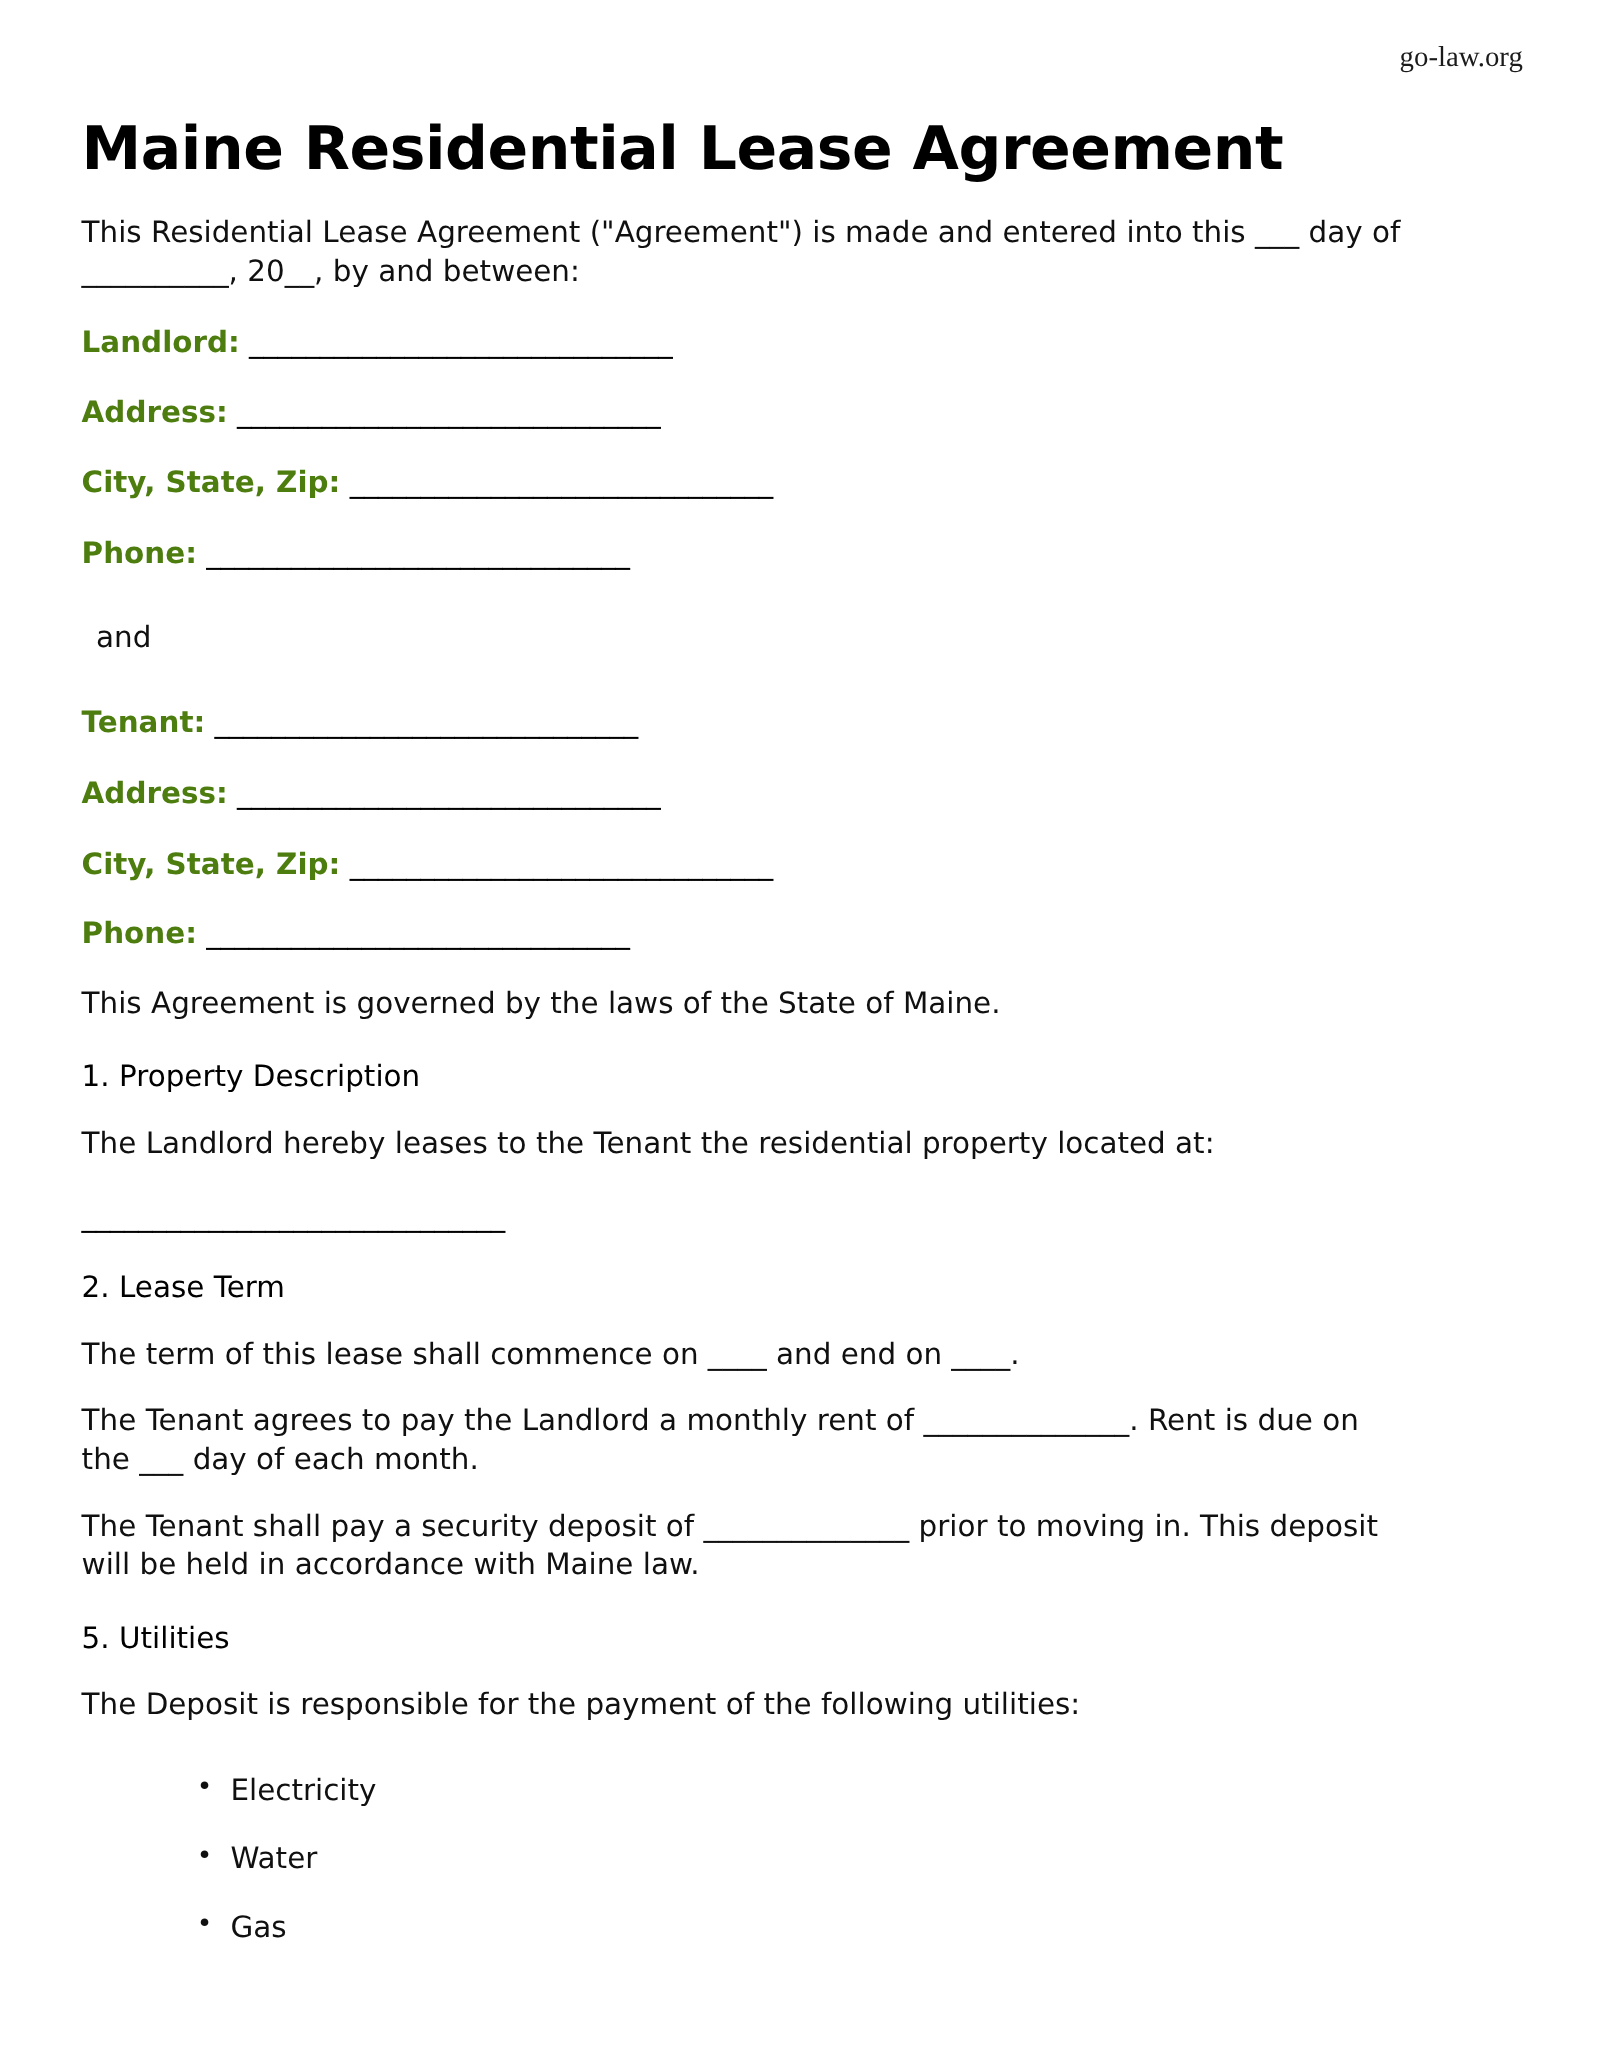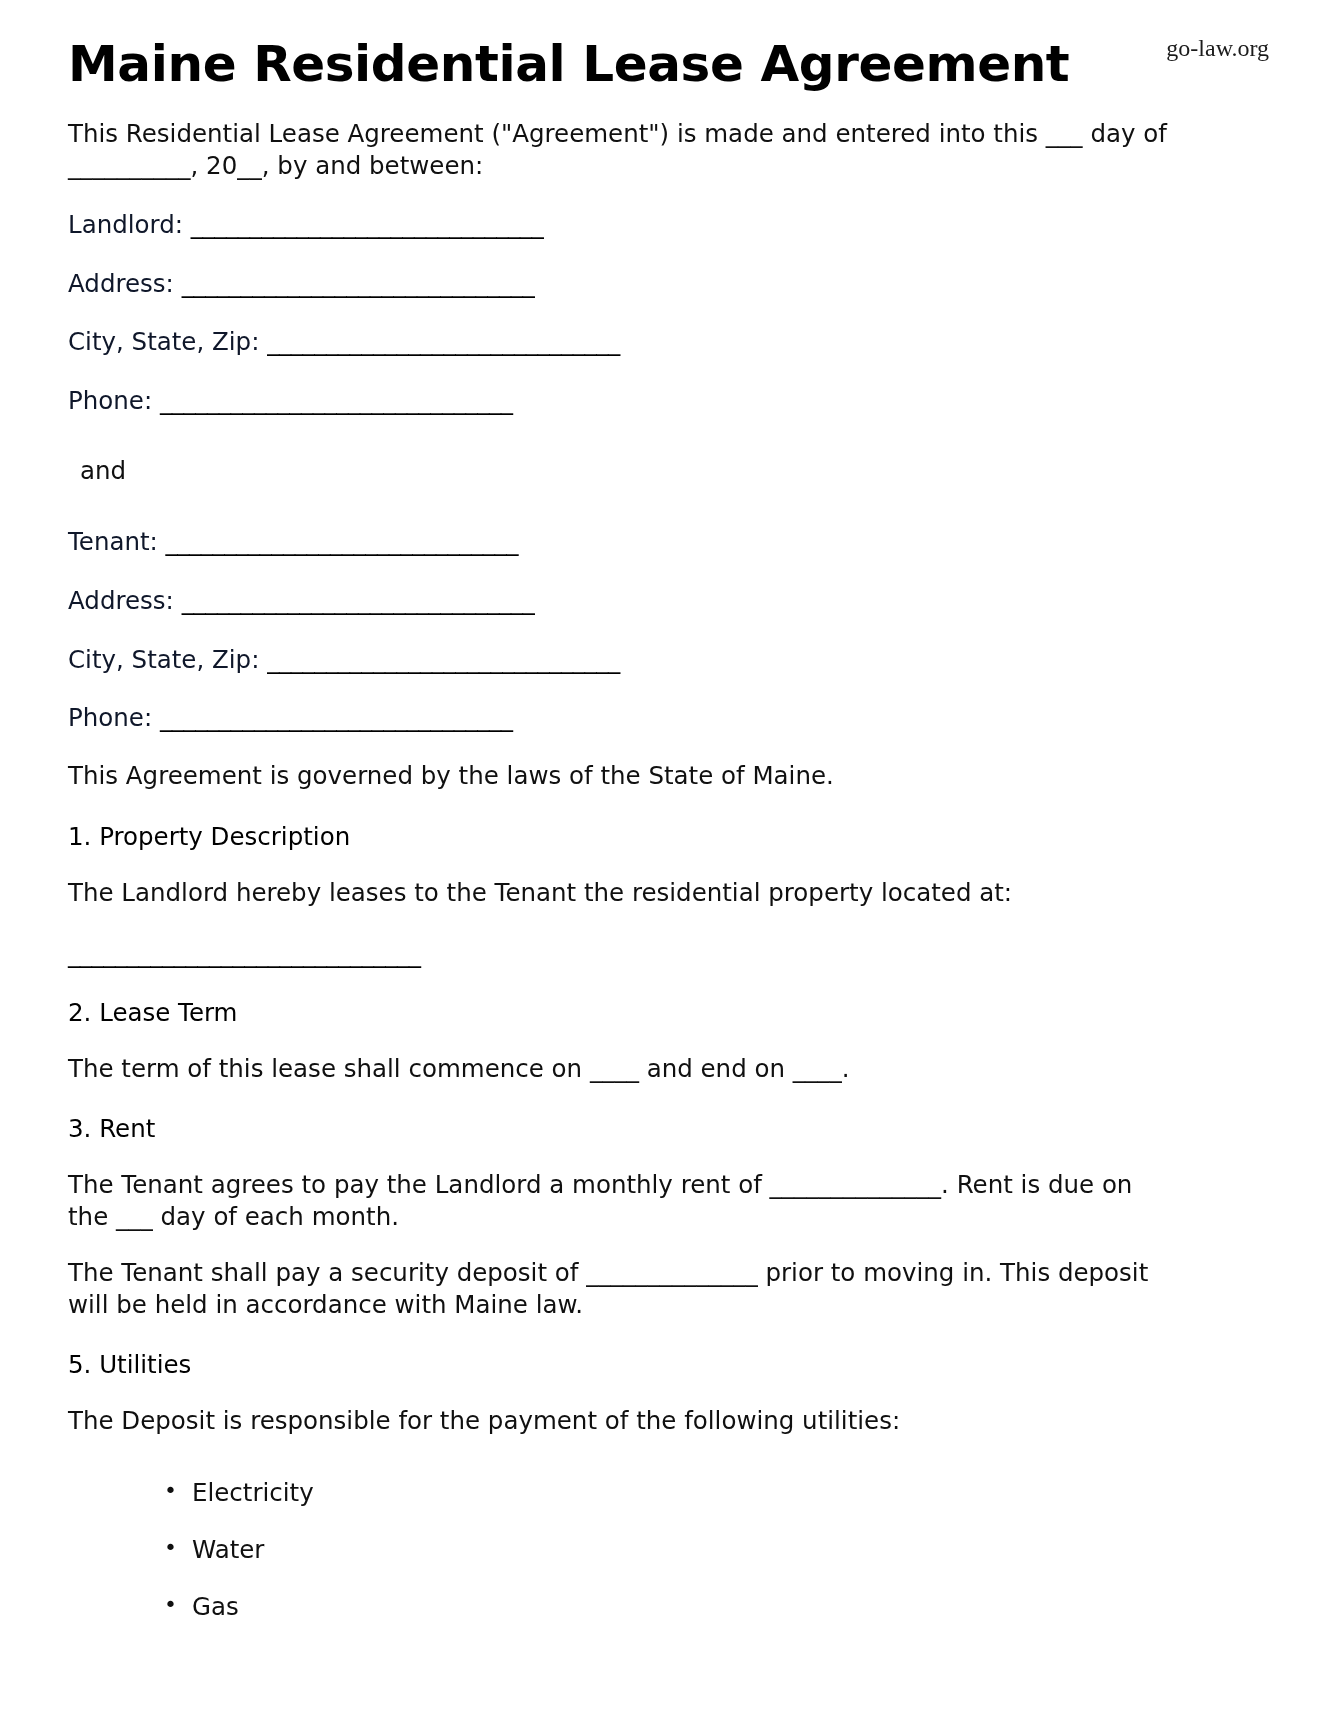--- a/index.html
+++ b/index.html
@@ -29,21 +29,21 @@
     right: 62px;
     font-family: Liberation Serif, serif;
     font-size: 24px;
     letter-spacing: 0px;
     color: #1b1b1b;
     line-height: 1;
     white-space: nowrap;
   }
   .doc-title {
     margin: 0;
-    padding-top: 36px;
+    padding-top: 96px;
     font-size: 50px;
     font-weight: bold;
     letter-spacing: -0.4px;
     line-height: 1.12;
     color: #000000;
   }
   p.para {
     margin: 0;
     padding-top: 26px;
     font-size: 24.5px;
@@ -54,22 +54,22 @@
   p.para.tight {
     padding-top: 24px;
   }
   .field-row {
     margin: 0;
     padding-top: 27px;
     font-size: 24.5px;
     line-height: 1.30;
   }
   .field-label {
-    font-weight: normal;
-    color: #0f172a;
+    font-weight: bold;
+    color: #4d7c0f;
   }
   .blank {
     color: #000000;
     letter-spacing: -0.5px;
   }
   .plain-row {
     margin: 12px;
     padding-top: 26px;
     font-size: 24.5px;
     line-height: 1.30;
@@ -169,21 +169,20 @@
 
   <p class="para">This Agreement is governed by the laws of the State of Maine.</p>
 
   <h2 class="section-heading">1. Property Description</h2>
   <p class="para tight">The Landlord hereby leases to the Tenant the residential property located at:</p>
   <p class="standalone-blank">______________________________</p>
 
   <h2 class="section-heading">2. Lease Term</h2>
   <p class="para tight">The term of this lease shall commence on ____ and end on ____.</p>
 
-  <h2 class="section-heading">3. Rent</h2>
   <p class="para tight">The Tenant agrees to pay the Landlord a monthly rent of ______________. Rent is due on the ___ day of each month.</p>
 
   <p class="para tight">The Tenant shall pay a security deposit of ______________ prior to moving in. This deposit will be held in accordance with Maine law.</p>
 
   <h2 class="section-heading">5. Utilities</h2>
   <p class="para tight">The Deposit is responsible for the payment of the following utilities:</p>
 
   <ul class="util-list">
     <li>Electricity</li>
     <li>Water</li>

